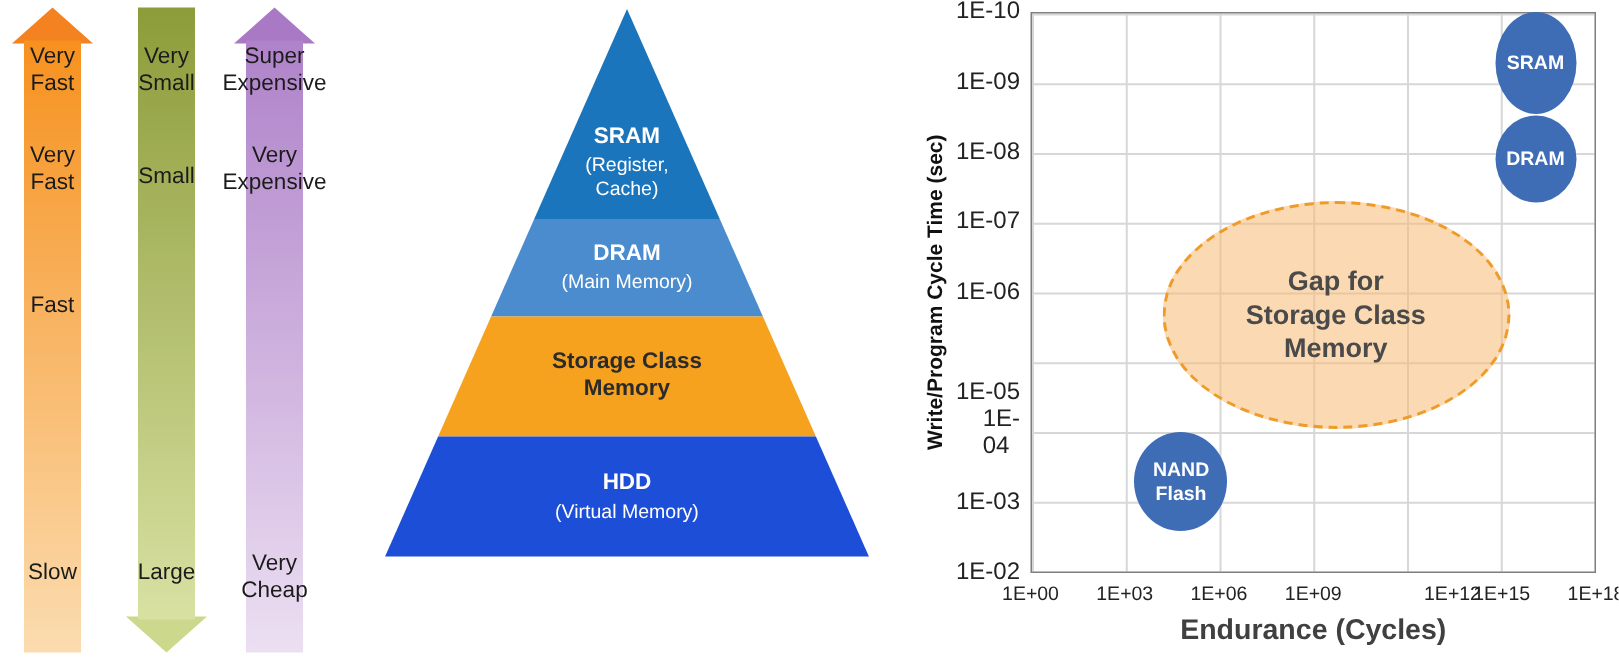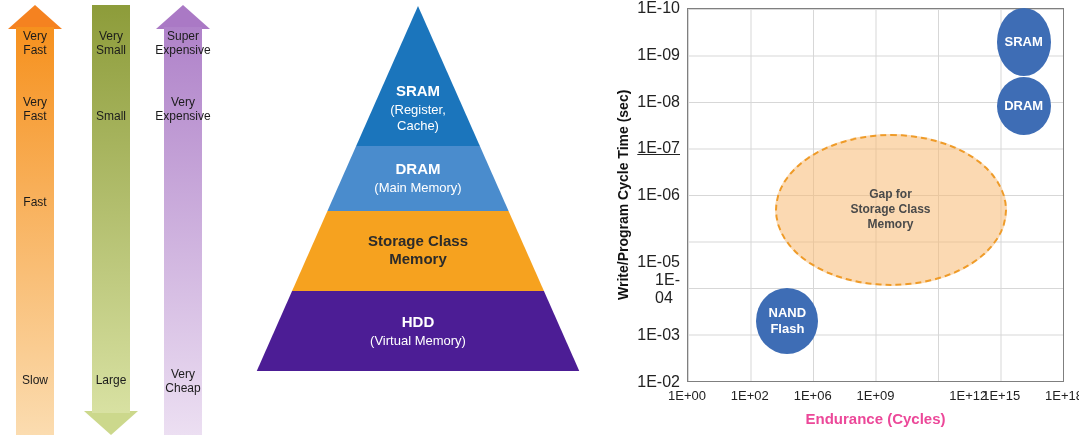--- a/index.html
+++ b/index.html
@@ -26,21 +26,21 @@
   .arrow .bar { position:absolute; left:8px; right:8px; }
   .arrow-speed .head-up   { border-bottom-color:#f58220; }
   .arrow-speed .bar { top:22px; bottom:0; background:linear-gradient(#f6911e, #fbdcb0); }
   .arrow-size .head-down  { border-top-color:#ccd88c; }
   .arrow-size .bar { top:0; bottom:22px; background:linear-gradient(#8d9c3a, #d8e1a2); }
   .arrow-cost .head-up    { border-bottom-color:#aa79c5; }
   .arrow-cost .bar { top:22px; bottom:0; background:linear-gradient(#af82c9, #ecdff2); }
 
   .alabel { position:absolute; left:50%; transform:translateX(-50%);
     white-space:pre-line; text-align:center; width:max-content;
-    font-size:12px; line-height:1.18; color:#1b1b1b; font-weight:500; }
+    font-size:15px; line-height:1.18; color:#1b1b1b; font-weight:500; }
 
   
   .pyr-wrap { position:relative; width:392px; height:438px; flex:0 0 auto; }
   .pyramid { position:absolute; left:6px; top:6px; width:380px; height:430px;
     clip-path:polygon(50% 0, 100% 100%, 0 100%); display:flex; flex-direction:column; }
   .pyr-layer { display:flex; flex-direction:column; align-items:center;
     justify-content:center; text-align:center; color:#fff; }
   .pyr-layer.l0 { height:140px; justify-content:flex-end; padding-bottom:12px; }
   .pyr-layer.l1 { height:65px; }
   .pyr-layer.l2 { height:80px; }
@@ -60,28 +60,28 @@
     font-size:16px; color:#222; }
   .plot { position:absolute; left:73px; top:8px; width:377px; height:374px;
     border:1px solid #7f7f7f; background-color:#fff;
     background-image:
       linear-gradient(to right, #d7d7d7 1px, transparent 1px),
       linear-gradient(to bottom, #d7d7d7 1px, transparent 1px);
     background-size: calc(100%/6) calc(100%/8); }
   .xticks { position:absolute; left:73px; top:388px; width:377px; height:18px;text-align:right; }
   .xtick  { position:absolute; transform:translateX(-50%); font-size:13px; color:#222; }
   .xtitle { position:absolute; left:73px; top:410px; width:377px; text-align:center;
-    font-weight:bold; font-size:15px; color:#ec4899; }
+    font-weight:bold; font-size:19px; color:#404040; }
 
   .bubble { position:absolute; transform:translate(-50%,-50%); border-radius:50%;
     display:flex; align-items:center; justify-content:center; text-align:center;
     white-space:pre-line; font-weight:bold; font-size:13px; line-height:1.25; }
   .bubble.solid  { background:#3e6db5; color:#ffffff; }
   .bubble.dashed { background:rgba(248,186,114,0.55); border:2px dashed #ef9b28;
-    color:#4a4a4a; font-size:12px; }
+    color:#4a4a4a; font-size:18px; }
 </style>
 </head>
 <body>
 
 <div class="fig">
 
   <div class="arrows">
 
     <div class="arrow arrow-speed">
       <div class="head-up"></div>
@@ -124,52 +124,52 @@
       </div>
       <div class="pyr-layer l1" style="background: rgb(74, 140, 205); color: rgb(255, 255, 255);">
         <div class="pt">DRAM</div>
         <div class="ps">(Main Memory)</div>
       </div>
       <div class="pyr-layer l2" style="background: rgb(246, 162, 31); color: rgb(43, 43, 43);">
         <div class="pt">Storage Class
 Memory</div>
         <div class="ps"></div>
       </div>
-      <div class="pyr-layer l4" style="background: #4c1d95; color: rgb(255, 255, 255);">
+      <div class="pyr-layer l4" style="background: #1d4ed8; color: rgb(255, 255, 255);">
         <div class="pt">HDD</div>
         <div class="ps">(Virtual Memory)</div>
       </div>
     </div>
   </div>
 
   <div class="chart">
     <div class="ytitle">Write/Program Cycle Time (sec)</div>
     <div class="yticks">
         <div class="ytick" style="top: 0%;">1E-10</div>
         <div class="ytick" style="top: 12.5%;">1E-09</div>
         <div class="ytick" style="top: 25%;">1E-08</div>
-        <div class="ytick" style="top: 37.5%; text-decoration: underline;">1E-07</div>
+        <div class="ytick" style="top: 37.5%;">1E-07</div>
         <div class="ytick" style="top: 50%;">1E-06</div>
         <div class="ytick" style="top: 62.5%; margin-top: 20px;">1E-05</div>
         <div class="ytick" style="top: 75%; margin-left: 36px;">1E-04</div>
         <div class="ytick" style="top: 87.5%;">1E-03</div>
         <div class="ytick" style="top: 100%;">1E-02</div>
       </div>
     <div class="plot">
         <div class="bubble dashed" style="left: 54%; top: 54%; width: 232px; height: 152px;">Gap for
 Storage Class
 Memory</div>
         <div class="bubble solid" style="left: 89.5%; top: 9%; width: 54px; height: 68px;">SRAM</div>
         <div class="bubble solid" style="left: 89.5%; top: 26%; width: 54px; height: 58px;">DRAM</div>
         <div class="bubble solid" style="left: 26.5%; top: 84%; width: 62px; height: 66px;">NAND
 Flash</div>
       </div>
     <div class="xticks">
         <div class="xtick" style="left: 0%;">1E+00</div>
-        <div class="xtick" style="left: 16.6667%;">1E+02</div>
+        <div class="xtick" style="left: 16.6667%;">1E+03</div>
         <div class="xtick" style="left: 33.3333%;">1E+06</div>
         <div class="xtick" style="left: 50%;">1E+09</div>
         <div class="xtick" style="left: 66.6667%; margin-left: 30px;">1E+12</div>
         <div class="xtick" style="left: 83.3333%;">1E+15</div>
         <div class="xtick" style="left: 100%;">1E+18</div>
       </div>
     <div class="xtitle">Endurance (Cycles)</div>
   </div>
 
 </div>

